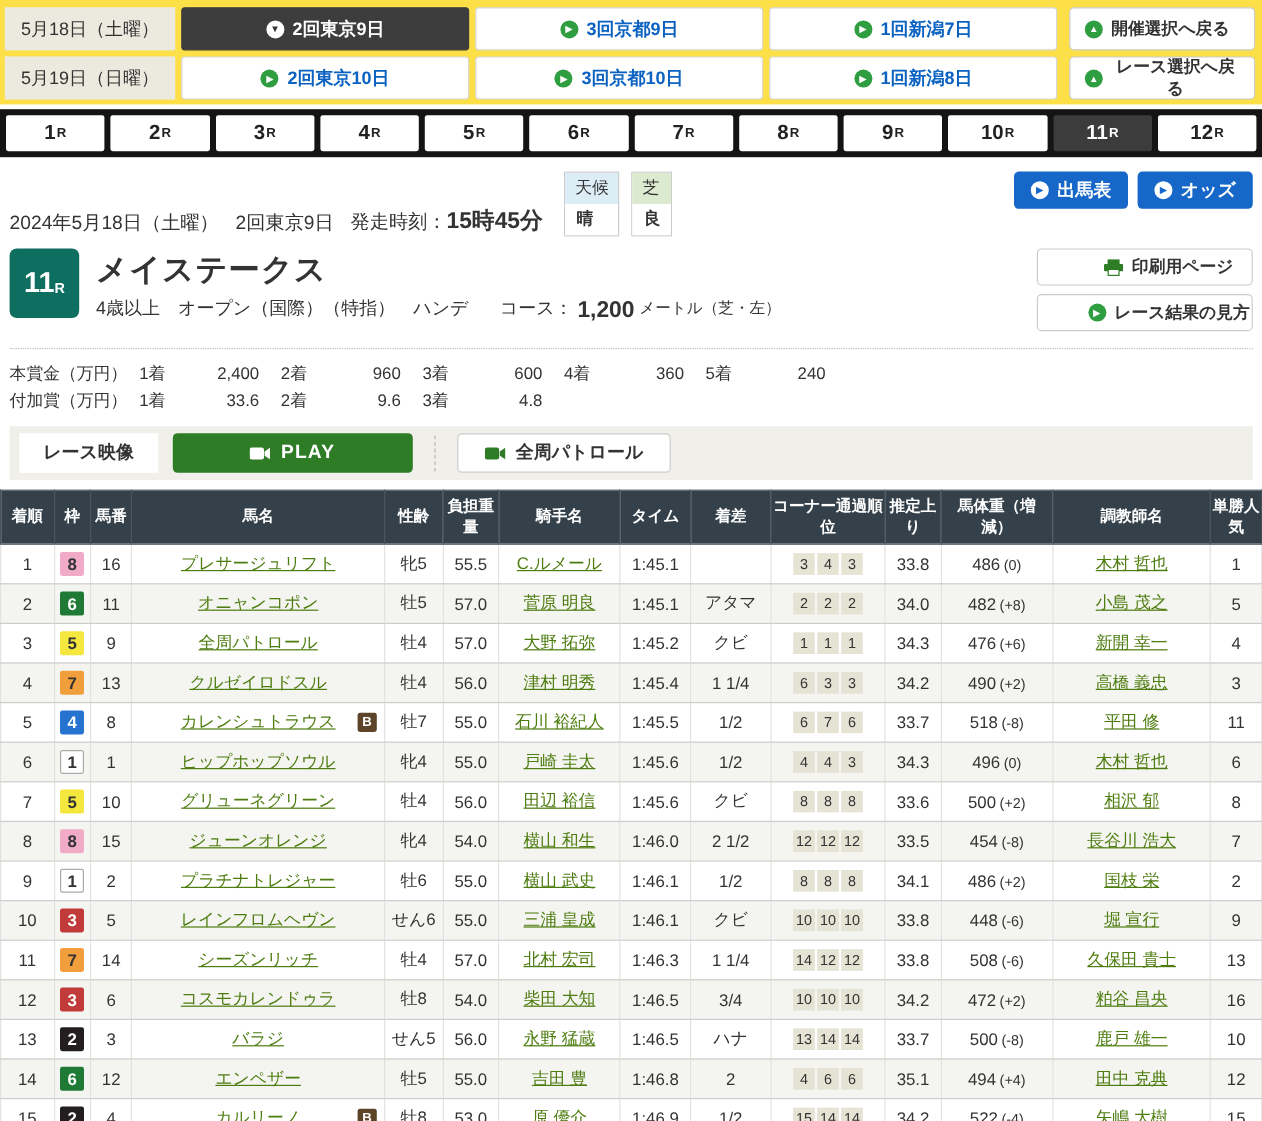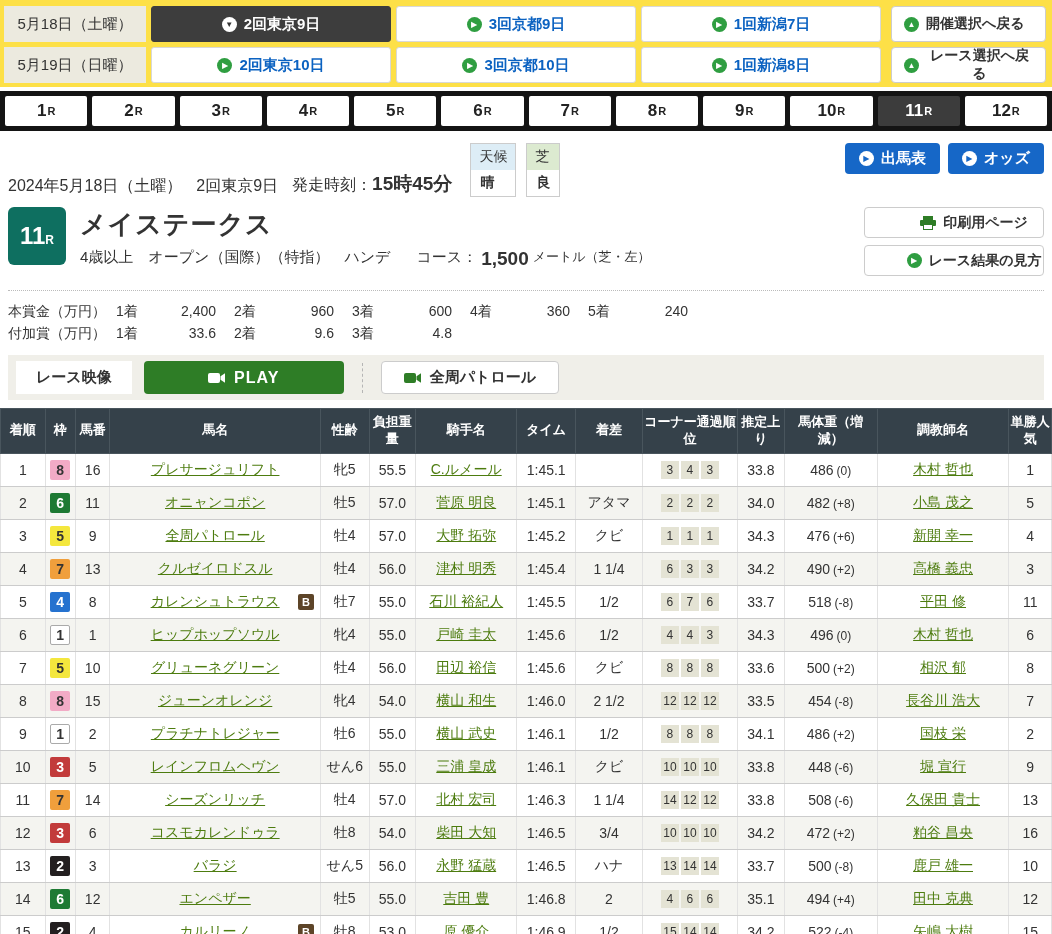--- a/index.html
+++ b/index.html
@@ -246,21 +246,21 @@
   <div class="title-row">
     <div class="race-num-badge">
       <span class="n">11</span>
       <span class="r">R</span>
     </div>
     <div>
       <div class="race-title">メイステークス</div>
       <div class="race-conds">
         <span>4歳以上　オープン（国際）（特指）　ハンデ</span>
         <span class="course-label">コース：</span>
-        <span class="course-val">1,500</span>
+        <span class="course-val">1,200</span>
         <span class="course-unit">メートル（芝・左）</span>
       </div>
     </div>
     <div class="side-actions">
       <button class="white-btn">
         <svg class="green-ink" width="16" height="14" viewBox="0 0 16 14">
           <rect x="3" y="0" width="10" height="4" fill="#2e7d26"></rect>
           <rect x="0" y="4" width="16" height="6" rx="1" fill="#2e7d26"></rect>
           <rect x="3.5" y="8.5" width="9" height="5" fill="#fff" stroke="#2e7d26"></rect>
         </svg>

